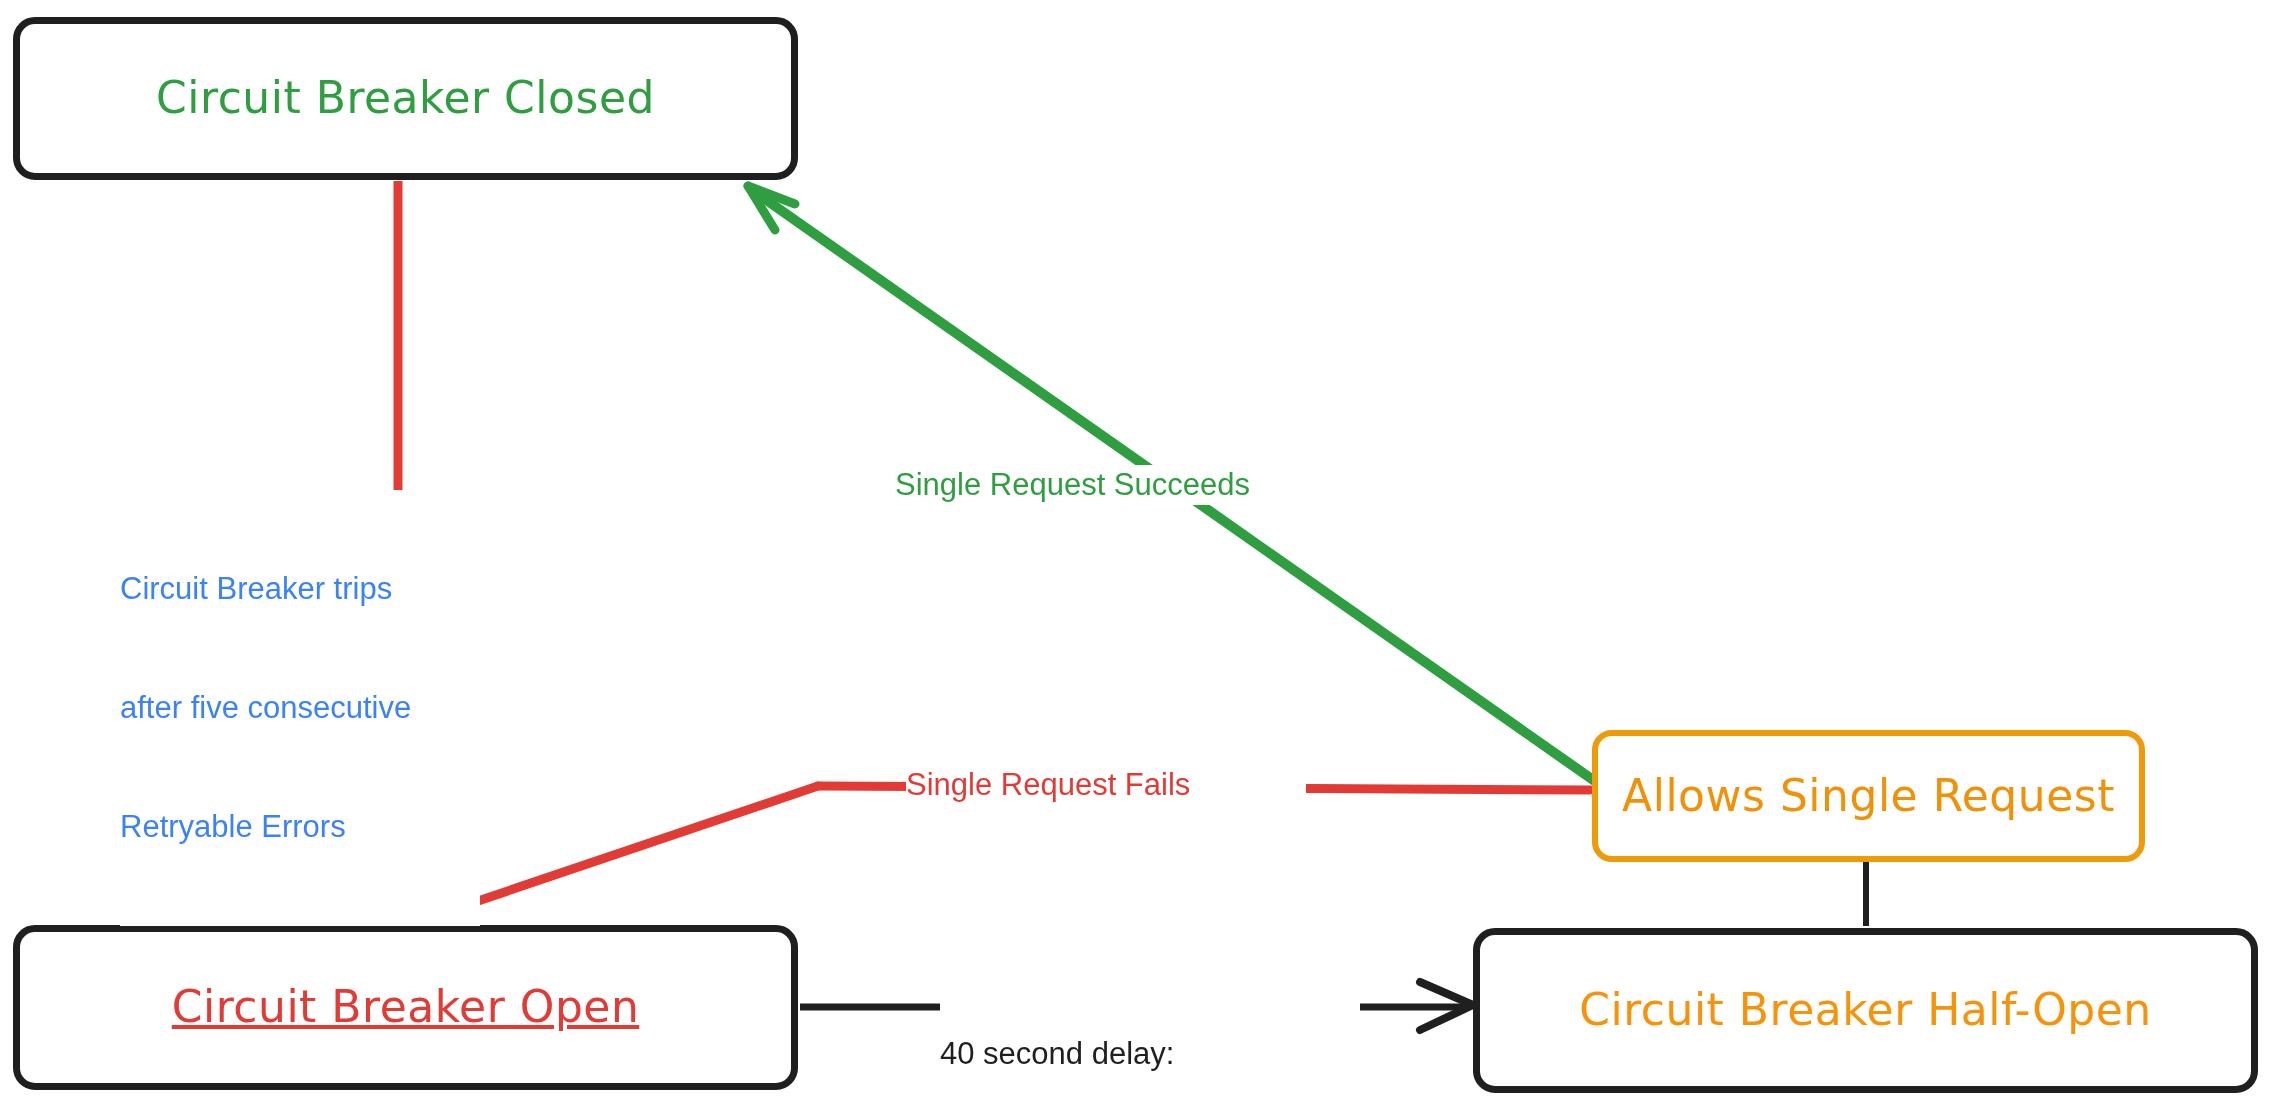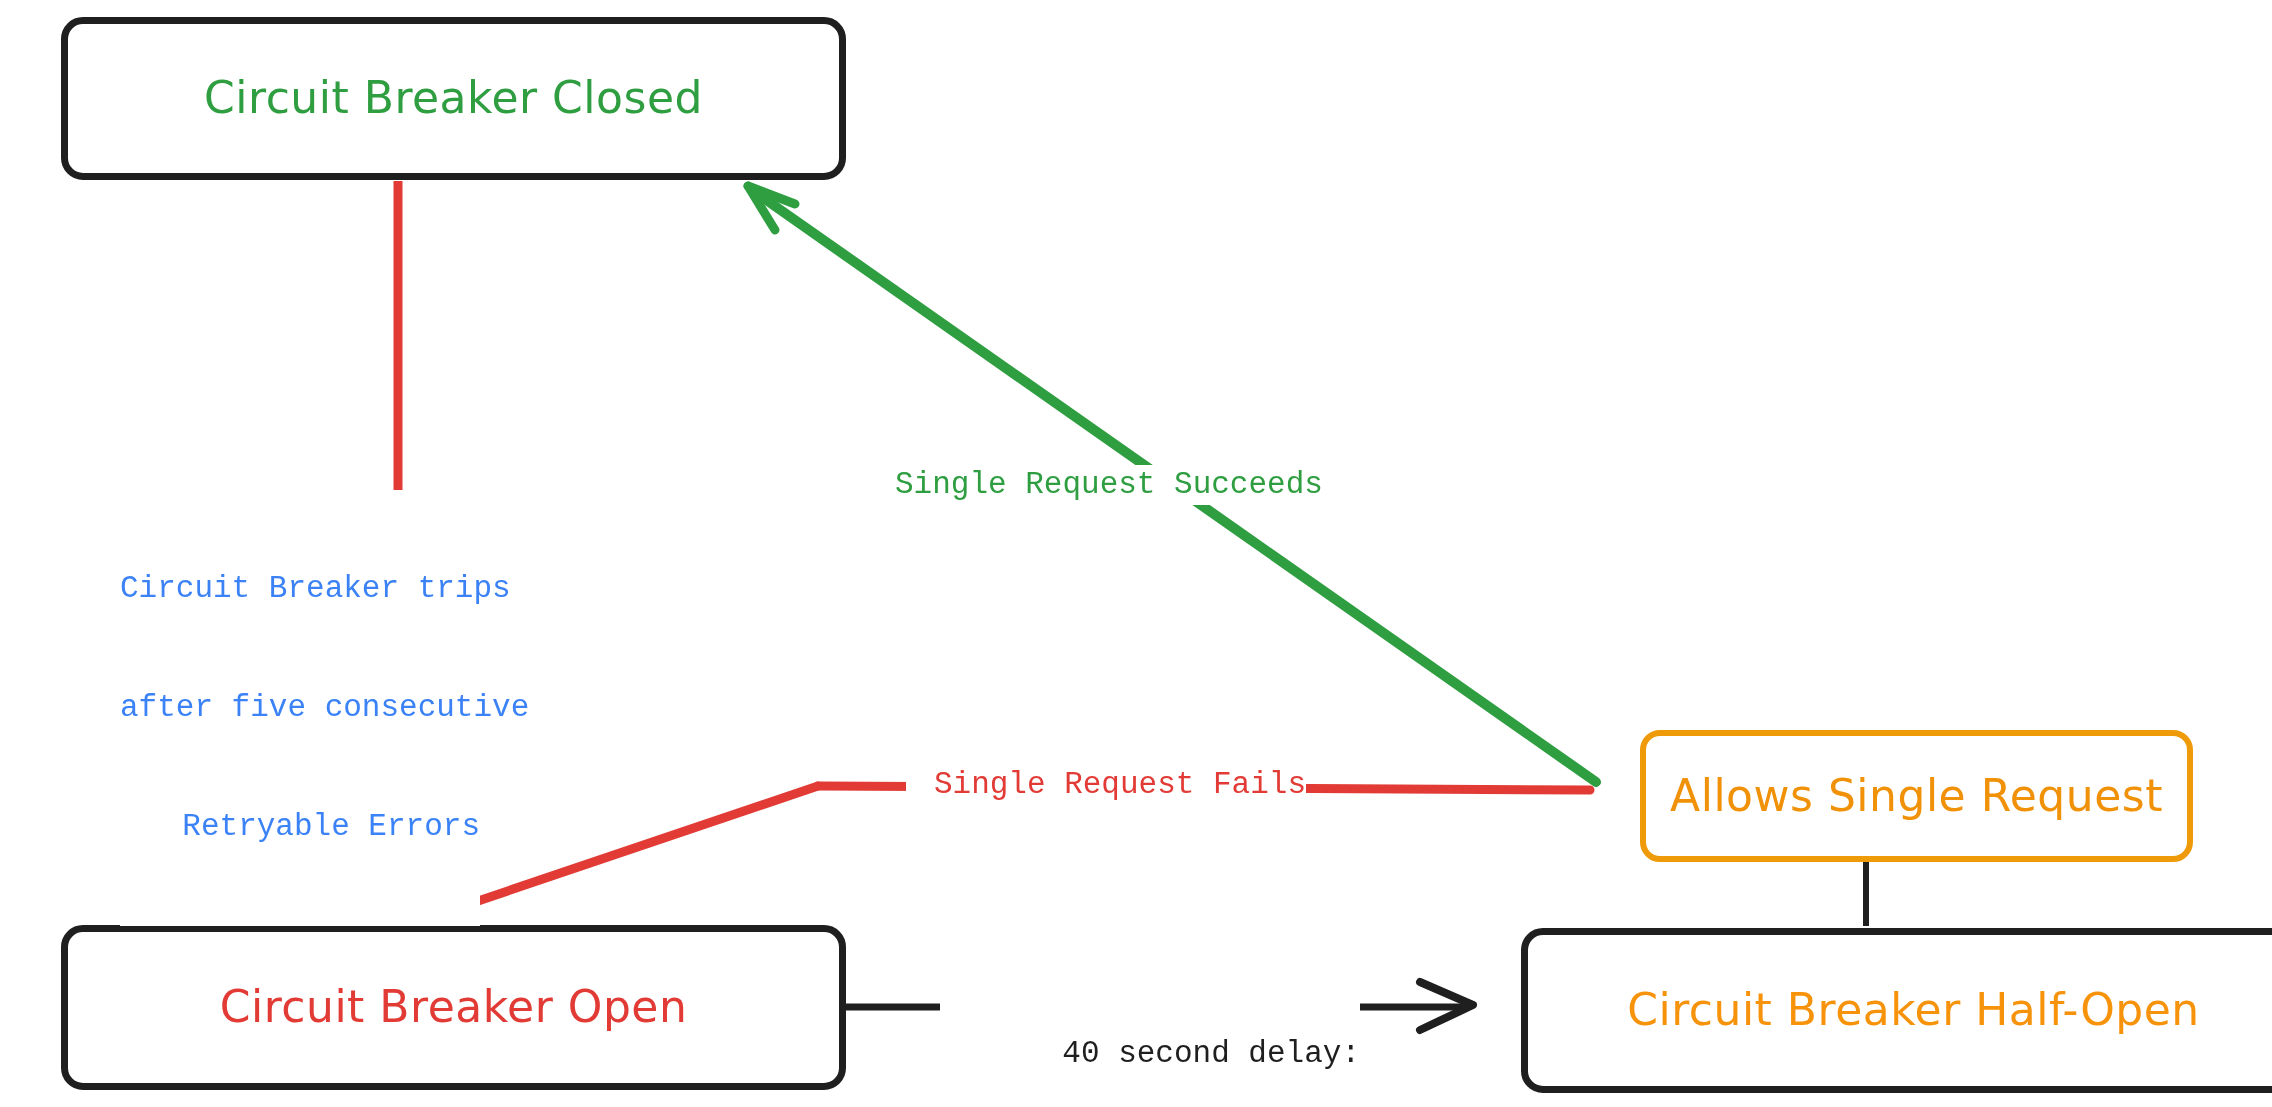--- a/index.html
+++ b/index.html
@@ -26,21 +26,20 @@
   }
   .node {
     position: absolute;
     box-sizing: border-box;
     display: flex;
     align-items: center;
     justify-content: center;
     background: #ffffff;
     border-radius: 22px;
     z-index: 3;
-    margin-left: 48px;
   }
   .node-black {
     border: 7px solid #1f1f1f;
   }
   .node-orange {
     border: 6px solid #ef9a08;
     border-radius: 20px;
   }
   .node-label {
     font-family: "DejaVu Sans", sans-serif;
@@ -50,28 +49,28 @@
     text-align: center;
     line-height: 1.15;
   }
   
   #node-closed   { left: 13px;   top: 17px;   width: 785px; height: 163px; }
   #node-open     { left: 13px;   top: 925px;  width: 785px; height: 165px; }
   #node-halfopen { left: 1473px; top: 928px;  width: 785px; height: 165px; }
   #node-allows   { left: 1592px; top: 730px;  width: 553px; height: 132px; }
 
   #label-closed   { font-size: 44px; color: #2f9e41; }
-  #label-open     { font-size: 44px; color: #e23b36; }
+  #label-open     { font-size: 44px; color: #e23b36; text-decoration: underline; }
   #label-halfopen { font-size: 44px; color: #f7930a; }
   #label-allows   { font-size: 44px; color: #f09107; }
 
   .edge-label {
     position: absolute;
-    font-family: Liberation Mono, monospace;
-    text-align: right;
+    font-family: Liberation Sans, sans-serif;
+    text-align: left;
     line-height: 1.28;
     white-space: pre;
     background: #ffffff;
     z-index: 4;
   }
   #edge-label-trips {
     left: 120px;
     top: 490px;
     width: 360px;
     font-size: 31px;

